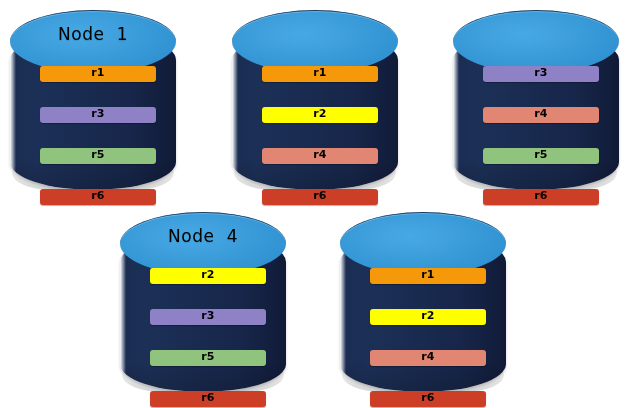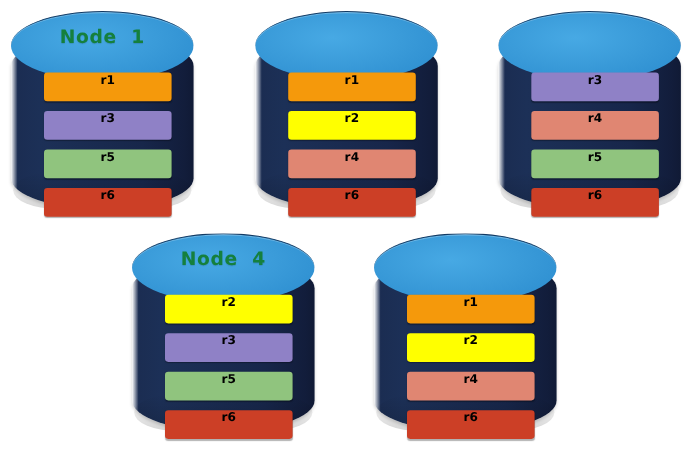--- a/index.html
+++ b/index.html
@@ -57,23 +57,23 @@
     box-shadow: inset 0 1px 0 rgba(255,255,255,0.25);
     border-top: 1px solid #123a63;
   }
 
   .cyl-top-label {
     position: absolute;
     left: 0;
     top: 14px;
     width: 166px;
     text-align: center;
-    color: #15803d;
+    color: #000000;
     font-size: 17px;
-    font-weight: 700;
+    font-weight: 400;
     letter-spacing: 0.6px;
     white-space: pre;
     text-shadow: 0 1px 1px rgba(0,0,0,0.12);
   }
 
   .cyl-bottom-shade {
     position: absolute;
     left: 2px;
     bottom: 0px;
     width: 162px;
@@ -86,22 +86,22 @@
   
   .replica-list {
     position: absolute;
     left: 30px;
     top: 56px;
     width: 116px;
   }
 
   .replica {
     position: relative;
-    height: 26px;
-    margin-bottom: 9px;
+    height: 16px;
+    margin-bottom: 25px;
     border-radius: 3px;
     box-shadow: 0 1px 1px rgba(0,0,0,0.30);
   }
 
   .replica-label {
     position: absolute;
     left: 0;
     top: 0;
     width: 100%;
     height: 13px;

